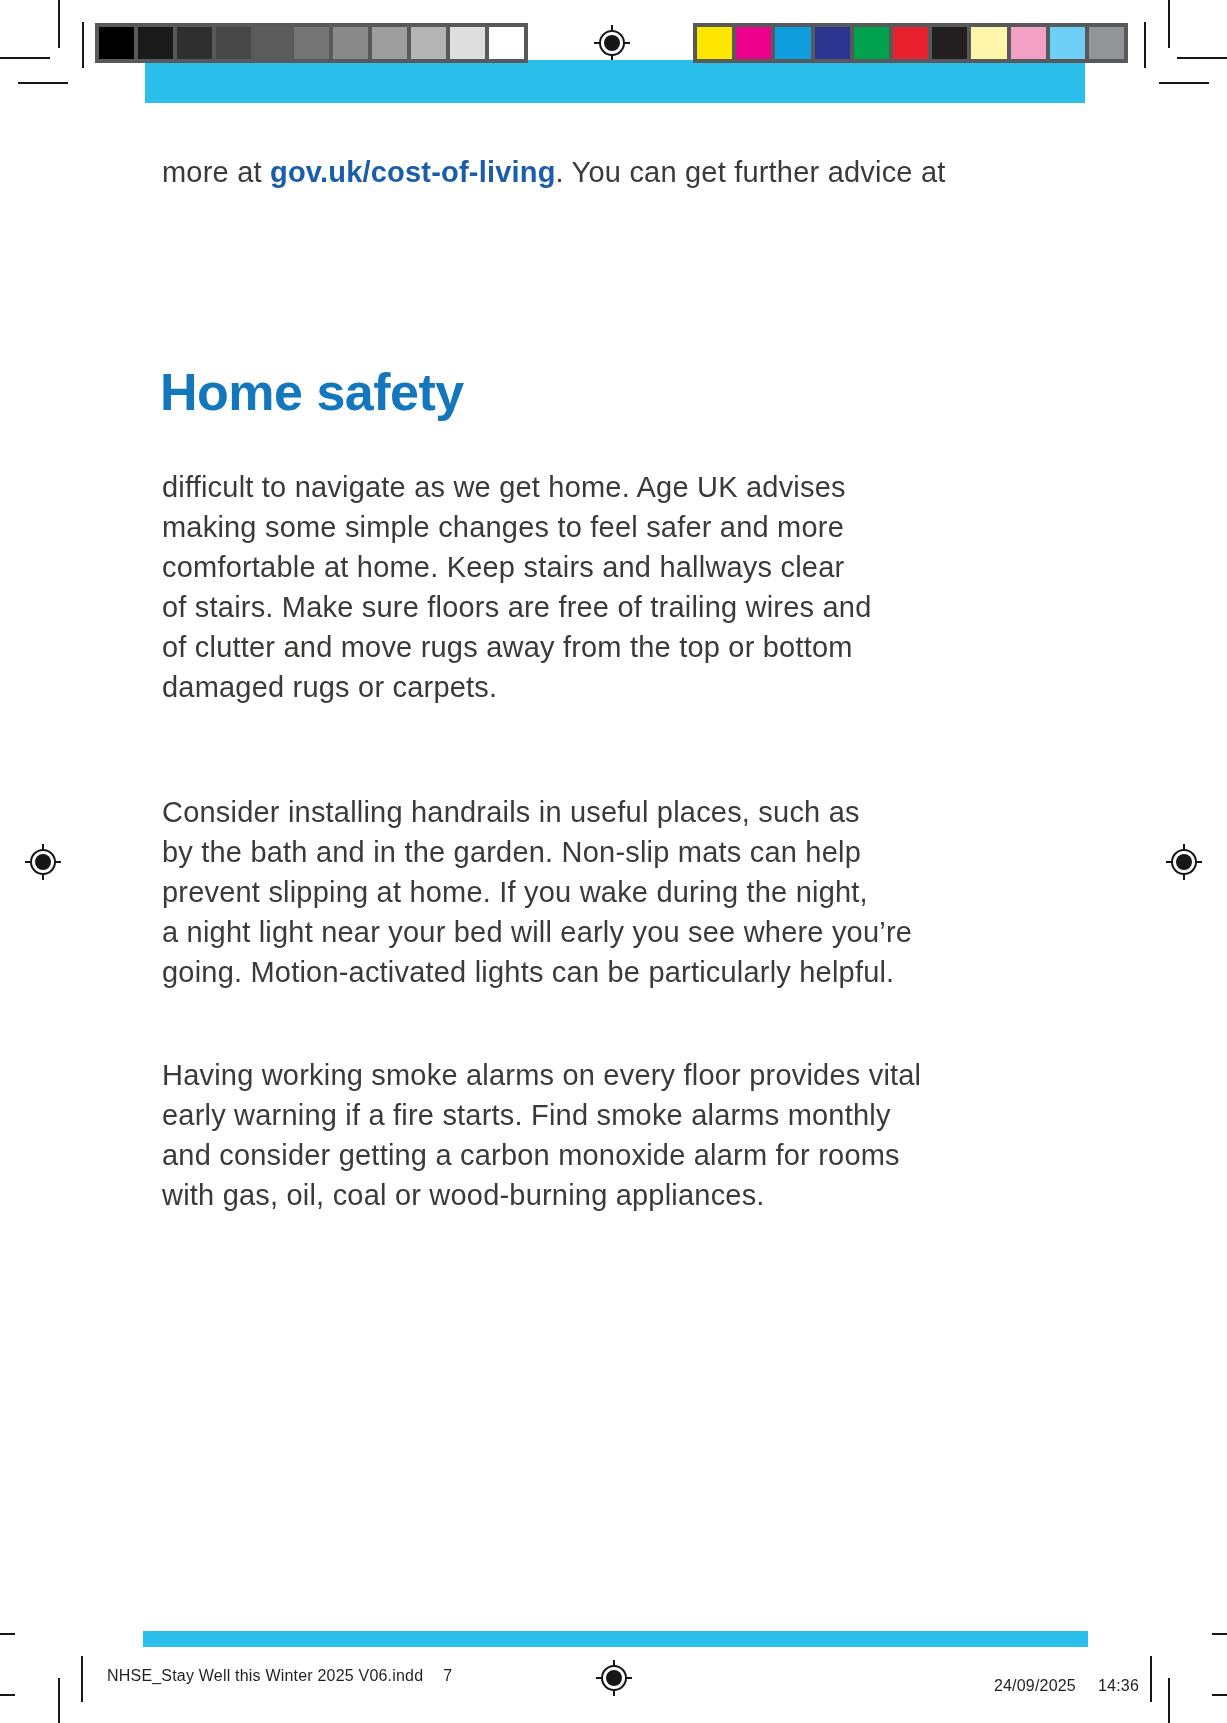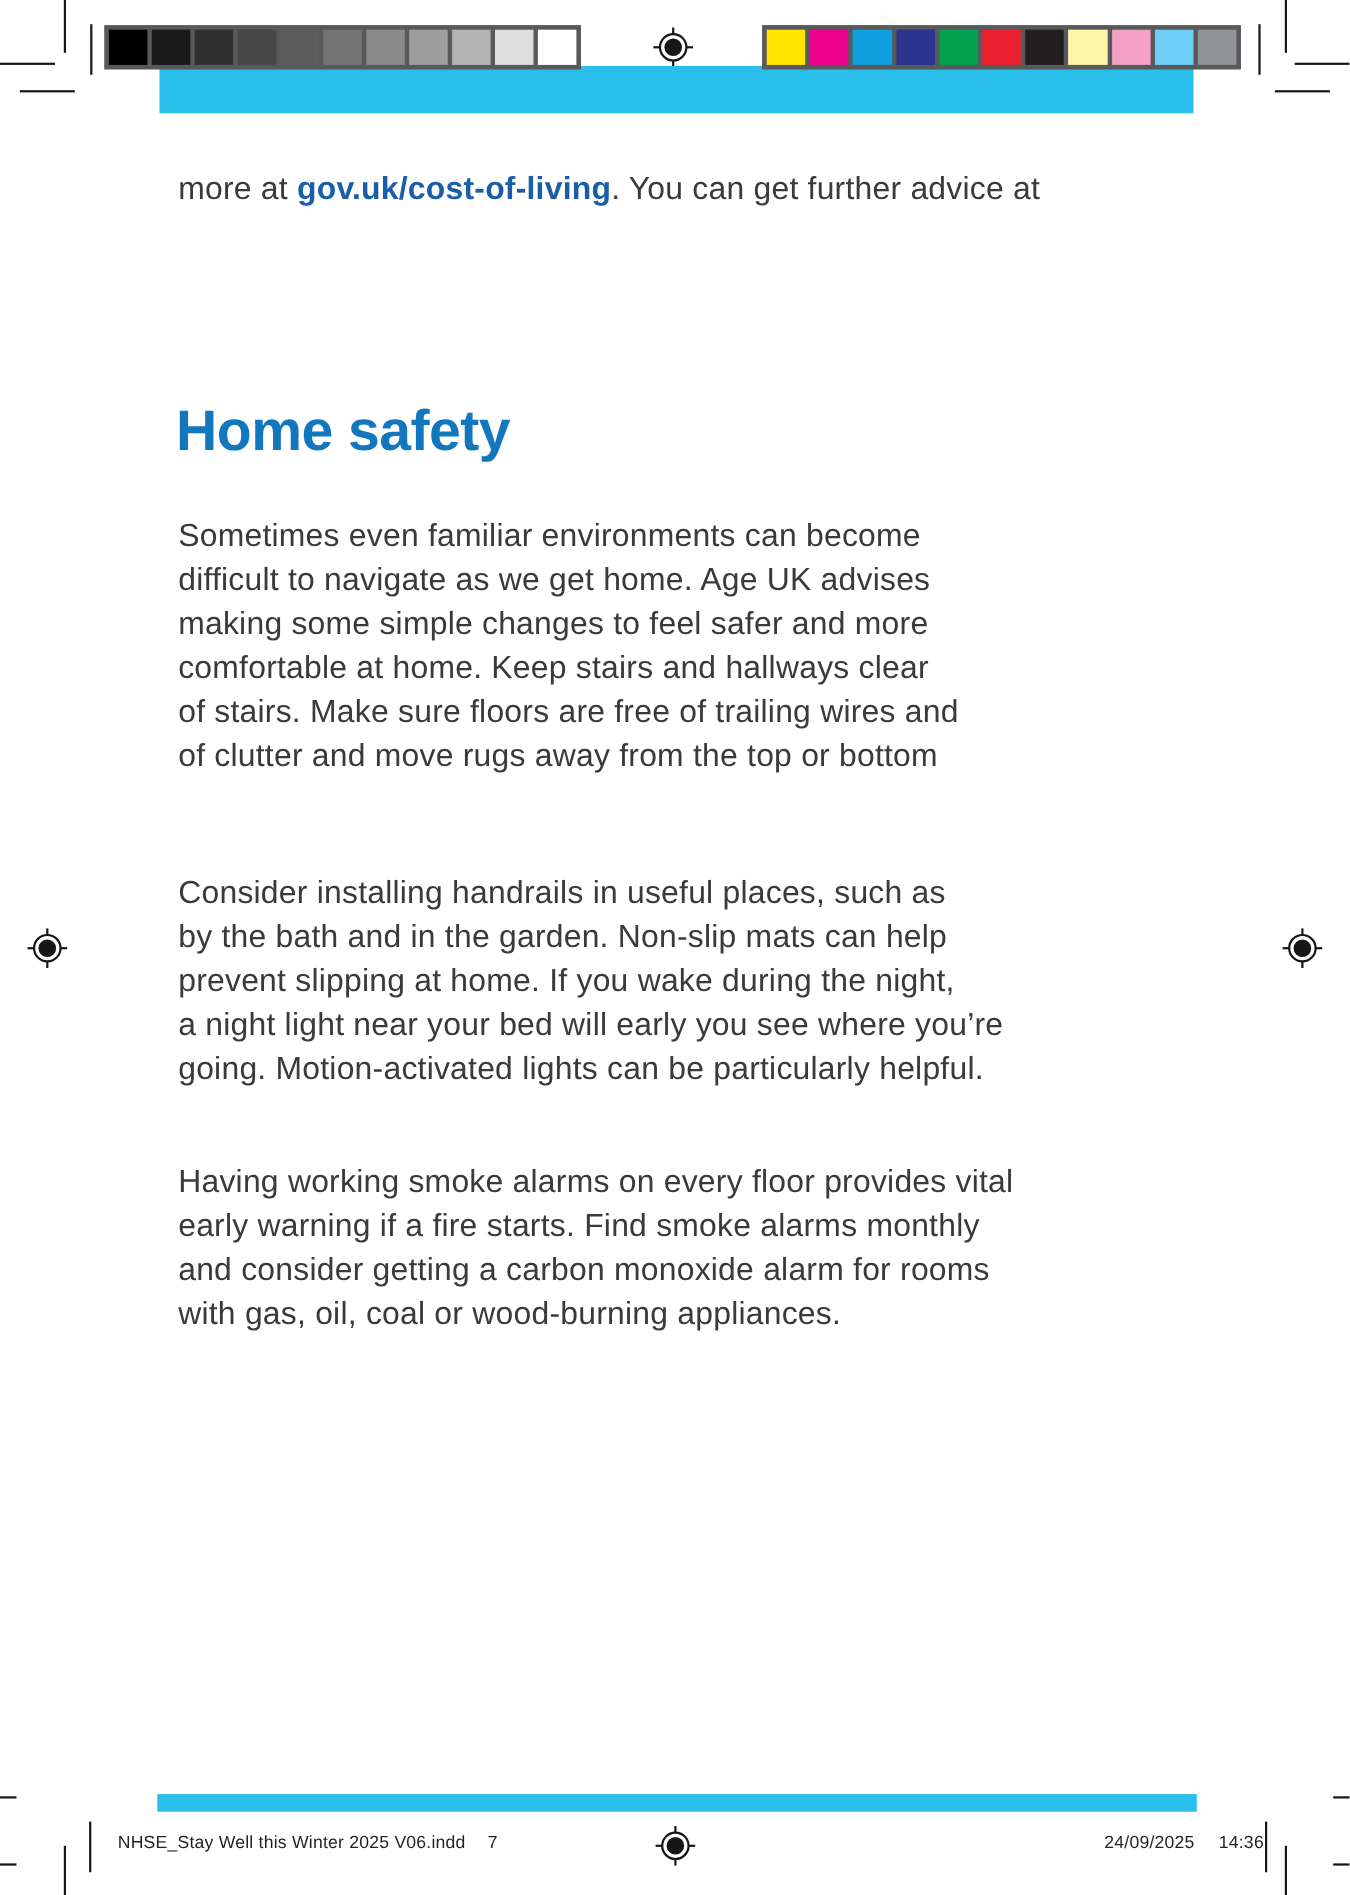--- a/index.html
+++ b/index.html
@@ -34,21 +34,21 @@
   #intro{top:153px;line-height:38px;}
   .link{color:var(--link-blue);font-weight:bold;}
   #page-title{position:absolute;left:160px;top:366px;margin:0;color:var(--heading-blue);
     font-size:52px;font-weight:bold;letter-spacing:-0.5px;line-height:1;}
   #para-1{top:467px;}
   #para-2{top:792px;}
   #para-3{top:1055px;}
   
   .footer-text{position:absolute;top:1667px;font-size:16px;color:var(--footer-text);letter-spacing:0.2px;}
   #footer-left{left:107px;}
-  #footer-right{right:78px;}
+  #footer-right{right:88px;margin-top:10px;}
   #footer-left .pagenum{margin-left:20px;}
   #footer-right .time{margin-left:22px;}
 </style>
 </head>
 <body>
 
 <div class="cm v" style="left:58px;top:0;height:48px;"></div>
 <div class="cm h" style="top:57px;left:0;width:50px;"></div>
 <div class="cm v" style="left:82px;top:22px;height:46px;"></div>
 <div class="cm h" style="top:82px;left:18px;width:50px;"></div>
@@ -123,26 +123,26 @@
     <div class="item" style="background: rgb(146, 148, 151);"></div>
   </div>
 
 <div class="textblock" id="intro">
   <div><span>more at </span><span class="link">gov.uk/cost-of-living</span><span>. You can get further advice at</span></div>
 </div>
 
 <h1 id="page-title">Home safety</h1>
 
 <div class="textblock" id="para-1">
-    <div class="item">Sometimes even familiar environments can become</div>
     <div class="item">difficult to navigate as we get home. Age UK advises</div>
     <div class="item">making some simple changes to feel safer and more</div>
     <div class="item">comfortable at home. Keep stairs and hallways clear</div>
     <div class="item">of stairs. Make sure floors are free of trailing wires and</div>
     <div class="item">of clutter and move rugs away from the top or bottom</div>
+    <div class="item">damaged rugs or carpets.</div>
   </div>
 <div class="textblock" id="para-2">
     <div class="item">Consider installing handrails in useful places, such as</div>
     <div class="item">by the bath and in the garden. Non-slip mats can help</div>
     <div class="item">prevent slipping at home. If you wake during the night,</div>
     <div class="item">a night light near your bed will early you see where you’re</div>
     <div class="item">going. Motion-activated lights can be particularly helpful.</div>
   </div>
 <div class="textblock" id="para-3">
     <div class="item">Having working smoke alarms on every floor provides vital</div>

